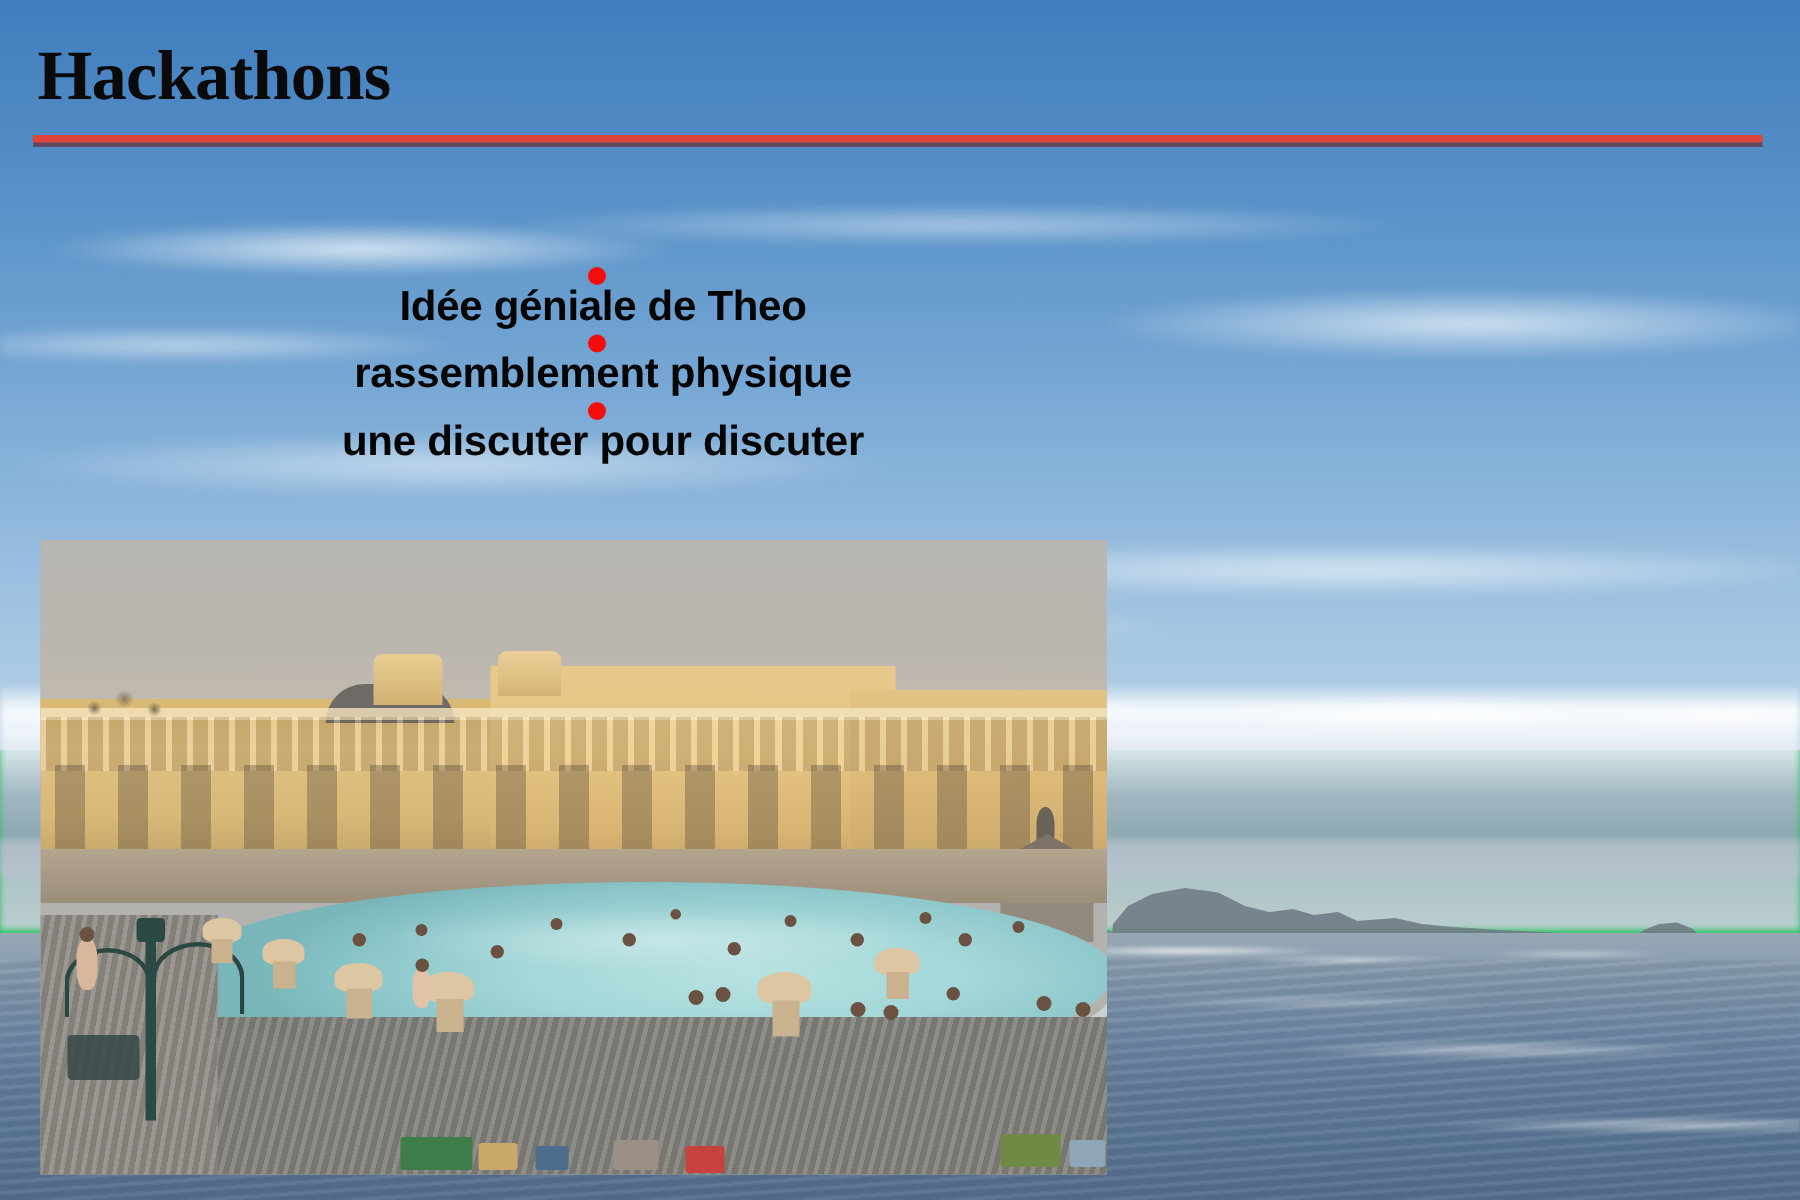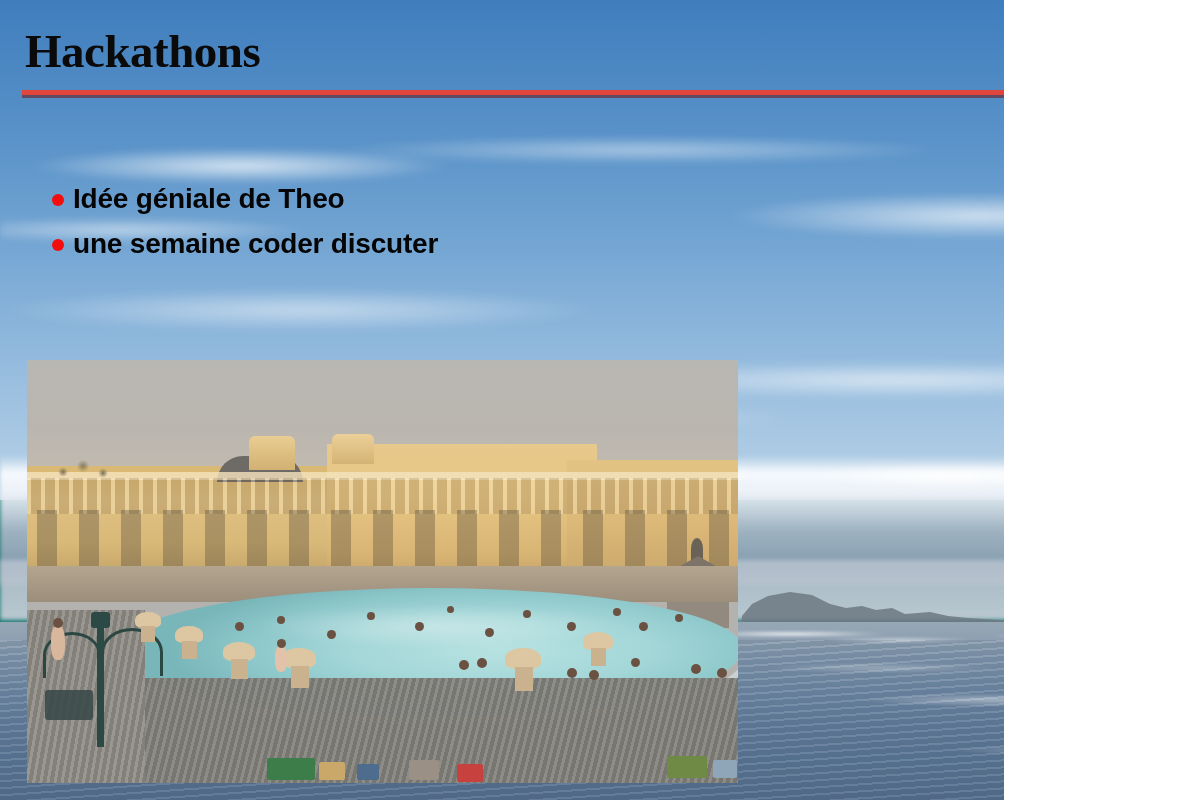--- a/index.html
+++ b/index.html
@@ -5,23 +5,23 @@
   * { margin:0; padding:0; box-sizing:border-box; }
   html, body {
     width:1200px; height:800px;
     overflow:hidden;
     font-family:"Liberation Sans", sans-serif;
   }
 
   
   #slide {
     position:relative;
-    width:1004px; height:800px;
+    width:1200px; height:800px;
     overflow:hidden;
-    background:#0f766e;
+    background:#22c55e;
   }
 
   
   .bg-layer { position:absolute; left:0; width:1200px; }
 
   
   .bg-sky {
     top:0; height:500px;
     background:
       linear-gradient(180deg,
@@ -142,20 +142,21 @@
 
   
   #bullets {
     position:absolute; left:52px; top:176px;
     width:700px;
   }
   .bullet-row {
     display:flex;
     align-items:center;
     height:45px;
+    flex-direction:column;
   }
   .bullet-dot {
     width:12px; height:12px;
     border-radius:50%;
     background:#f40d0d;
     flex:0 0 auto;
     margin-right:9px;
     margin-top:2px;
   }
   .bullet-text {
@@ -369,24 +370,28 @@
 
   <div id="title-rule"></div>
 
   <div id="bullets">
 
     <div class="bullet-row">
       <span class="bullet-dot"></span>
       <span class="bullet-text">Idée géniale de Theo</span>
     </div>
 
-
     <div class="bullet-row">
       <span class="bullet-dot"></span>
-      <span class="bullet-text">une semaine coder discuter</span>
+      <span class="bullet-text">rassemblement physique</span>
+    </div>
+
+    <div class="bullet-row">
+      <span class="bullet-dot"></span>
+      <span class="bullet-text">une discuter pour discuter</span>
     </div>
 
 
   </div>
 
   <div id="photo">
 
     <div class="ph ph-sky"></div>
 
     <div class="ph ph-bld-left"></div>

